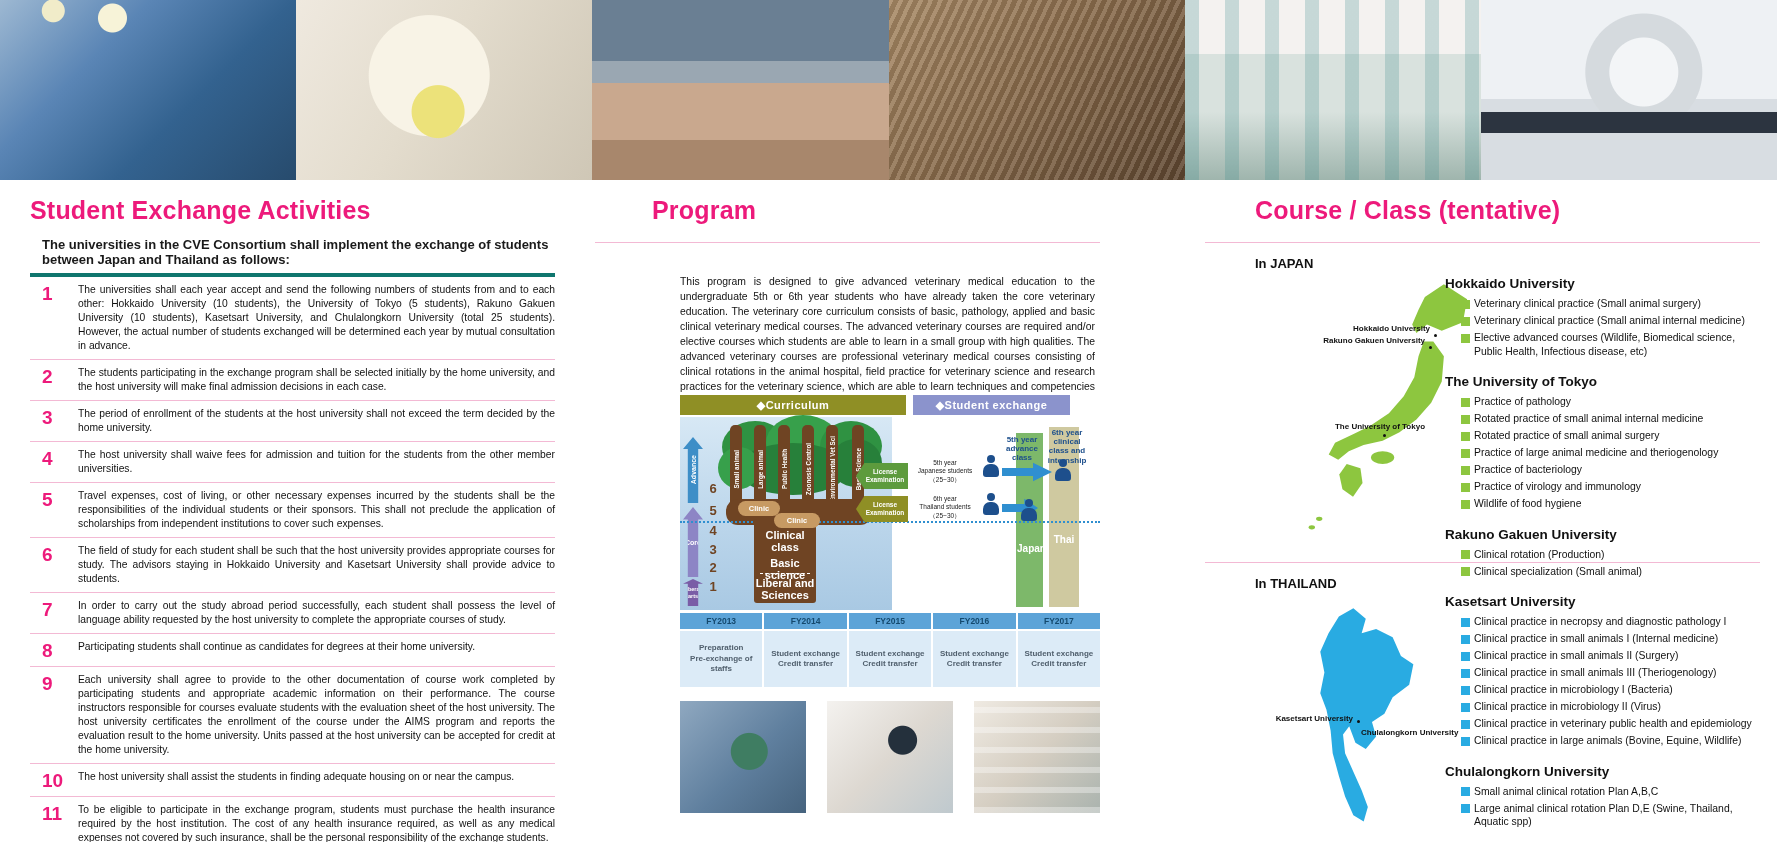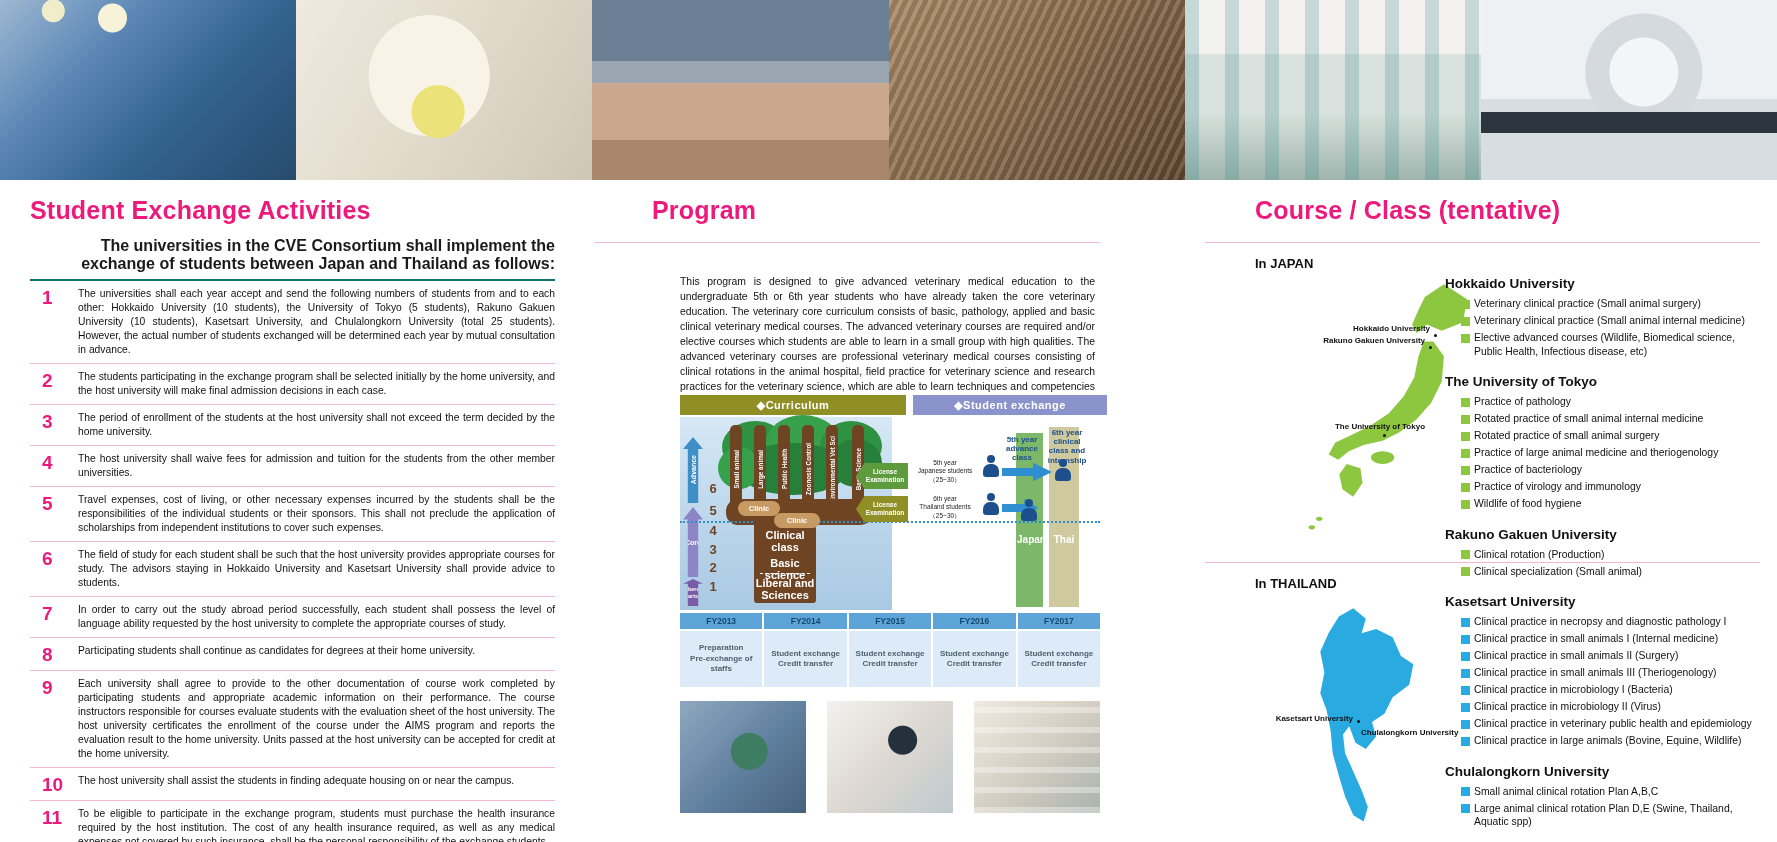--- a/index.html
+++ b/index.html
@@ -49,36 +49,36 @@
       linear-gradient(180deg,#eef1f4 0 55%, #d8dde2 55% 100%);
   }
 
   
   .sec-title { font-size:25px; font-weight:bold; color:#ed1a7b; letter-spacing:0.2px; }
   .pink-hr { position:absolute; height:1px; background:#f3b9d4; }
 
   
   .col-left { position:absolute; left:30px; top:196px; width:525px; }
   .col-left .sec-title { margin-bottom:10px; }
-  .intro { font-size:16px; font-weight:bold; padding:2px 0 6px 12px; border-bottom:2px solid #0f766e;text-align:right; }
+  .intro { font-size:13px; font-weight:bold; padding:2px 0 6px 12px; border-bottom:4px solid #0f766e; }
   .x-row { display:flex; padding:6px 0 6px; border-bottom:1px solid #f3b9d4; }
   .x-num { flex:0 0 48px; padding-left:12px; font-size:19px; font-weight:bold; color:#ed1a7b; line-height:1; padding-top:1px; }
   .x-text { flex:1; font-size:10.3px; line-height:14px; text-align:justify; color:#111; }
 
   
   .col-mid { position:absolute; left:595px; top:196px; width:505px; height:646px; }
   .col-mid .sec-title { position:absolute; left:57px; top:0; }
   .prog-body { position:absolute; left:85px; top:78px; width:415px; font-size:10.4px; line-height:15px; text-align:justify; color:#111; }
 
   
   .dg { position:absolute; left:85px; top:199px; width:420px; height:215px; }
   .dg-header { position:absolute; top:0; height:20px; display:flex; align-items:center; justify-content:center;
                color:#fff; font-size:11px; font-weight:bold; letter-spacing:0.5px; }
   .dg-header.curr { left:0; width:226px; background:#8f8f25; }
-  .dg-header.exch { left:233px; width:194px; background:#8b93cc; }
+  .dg-header.exch { left:233px; width:157px; background:#8b93cc; }
   .dg-body { position:absolute; left:0; top:22px; width:212px; height:193px;
              background:linear-gradient(180deg,#d7e8f5 0%,#b9d4ea 60%,#a9c9e3 100%); }
   .lvl { position:absolute; display:flex; align-items:center; justify-content:center; color:#fff; font-weight:bold;
          clip-path:polygon(50% 0,100% 18%,76% 18%,76% 100%,24% 100%,24% 18%,0 18%); }
   .lvl-advance { left:3px; top:42px; width:20px; height:66px; background:#3e8ec7; font-size:7px; }
   .lvl-core    { left:3px; top:112px; width:20px; height:70px; background:#8d85c5; font-size:7px; }
   .lvl-liberal { left:3px; top:184px; width:20px; height:27px; background:#7a5ca6; font-size:5.5px; text-align:center; line-height:1.1; }
   .vtext { writing-mode:vertical-rl; transform:rotate(180deg); white-space:nowrap; }
   .yr { position:absolute; left:26px; width:14px; text-align:center; font-size:13px; font-weight:bold; color:#6f4423; z-index:6; }
   .foliage { position:absolute; border-radius:50%; z-index:1; }
@@ -109,21 +109,21 @@
            clip-path:polygon(0 32%,62% 32%,62% 8%,100% 50%,62% 92%,62% 68%,0 68%); }
   .a1 { left:322px; top:66px; width:50px; height:22px; }
   .a2 { left:322px; top:102px; width:36px; height:22px; }
   .bar { position:absolute; z-index:3; }
   .bar-japan { left:336px; top:38px; width:27px; height:174px; background:#7db86a; }
   .bar-thai  { left:369px; top:32px; width:30px; height:180px; background:#cfc9a0; }
   .bar-head { position:absolute; color:#1d4f8c; font-size:8px; font-weight:bold; text-align:center; line-height:1.15; z-index:6; }
   .bh1 { left:316px; top:40px; width:52px; }
   .bh2 { left:364px; top:33px; width:46px; }
   .bar-label { position:absolute; color:#fff; font-size:10px; font-weight:bold; text-align:center; z-index:6; }
-  .bl1 { left:336px; top:139px; width:31px; }
+  .bl1 { left:336px; top:148px; width:31px; }
   .bl2 { left:369px; top:139px; width:30px; }
 
   
   .tl { position:absolute; left:85px; top:417px; width:420px; display:flex; }
   .tl-col { flex:1 1 0; margin-right:2px; }
   .tl-col:last-child { margin-right:0;border-radius:9px; }
   .tl-fy { height:16px; background:#5da4d8; color:#14496e; font-size:8.5px; font-weight:bold;
            display:flex; align-items:center; justify-content:center; margin-bottom:2px; }
   .tl-cell { height:56px; background:#dcebf7; color:#51606e; font-size:8px; font-weight:bold; text-align:center;
              display:flex; align-items:center; justify-content:center; line-height:1.3; }

